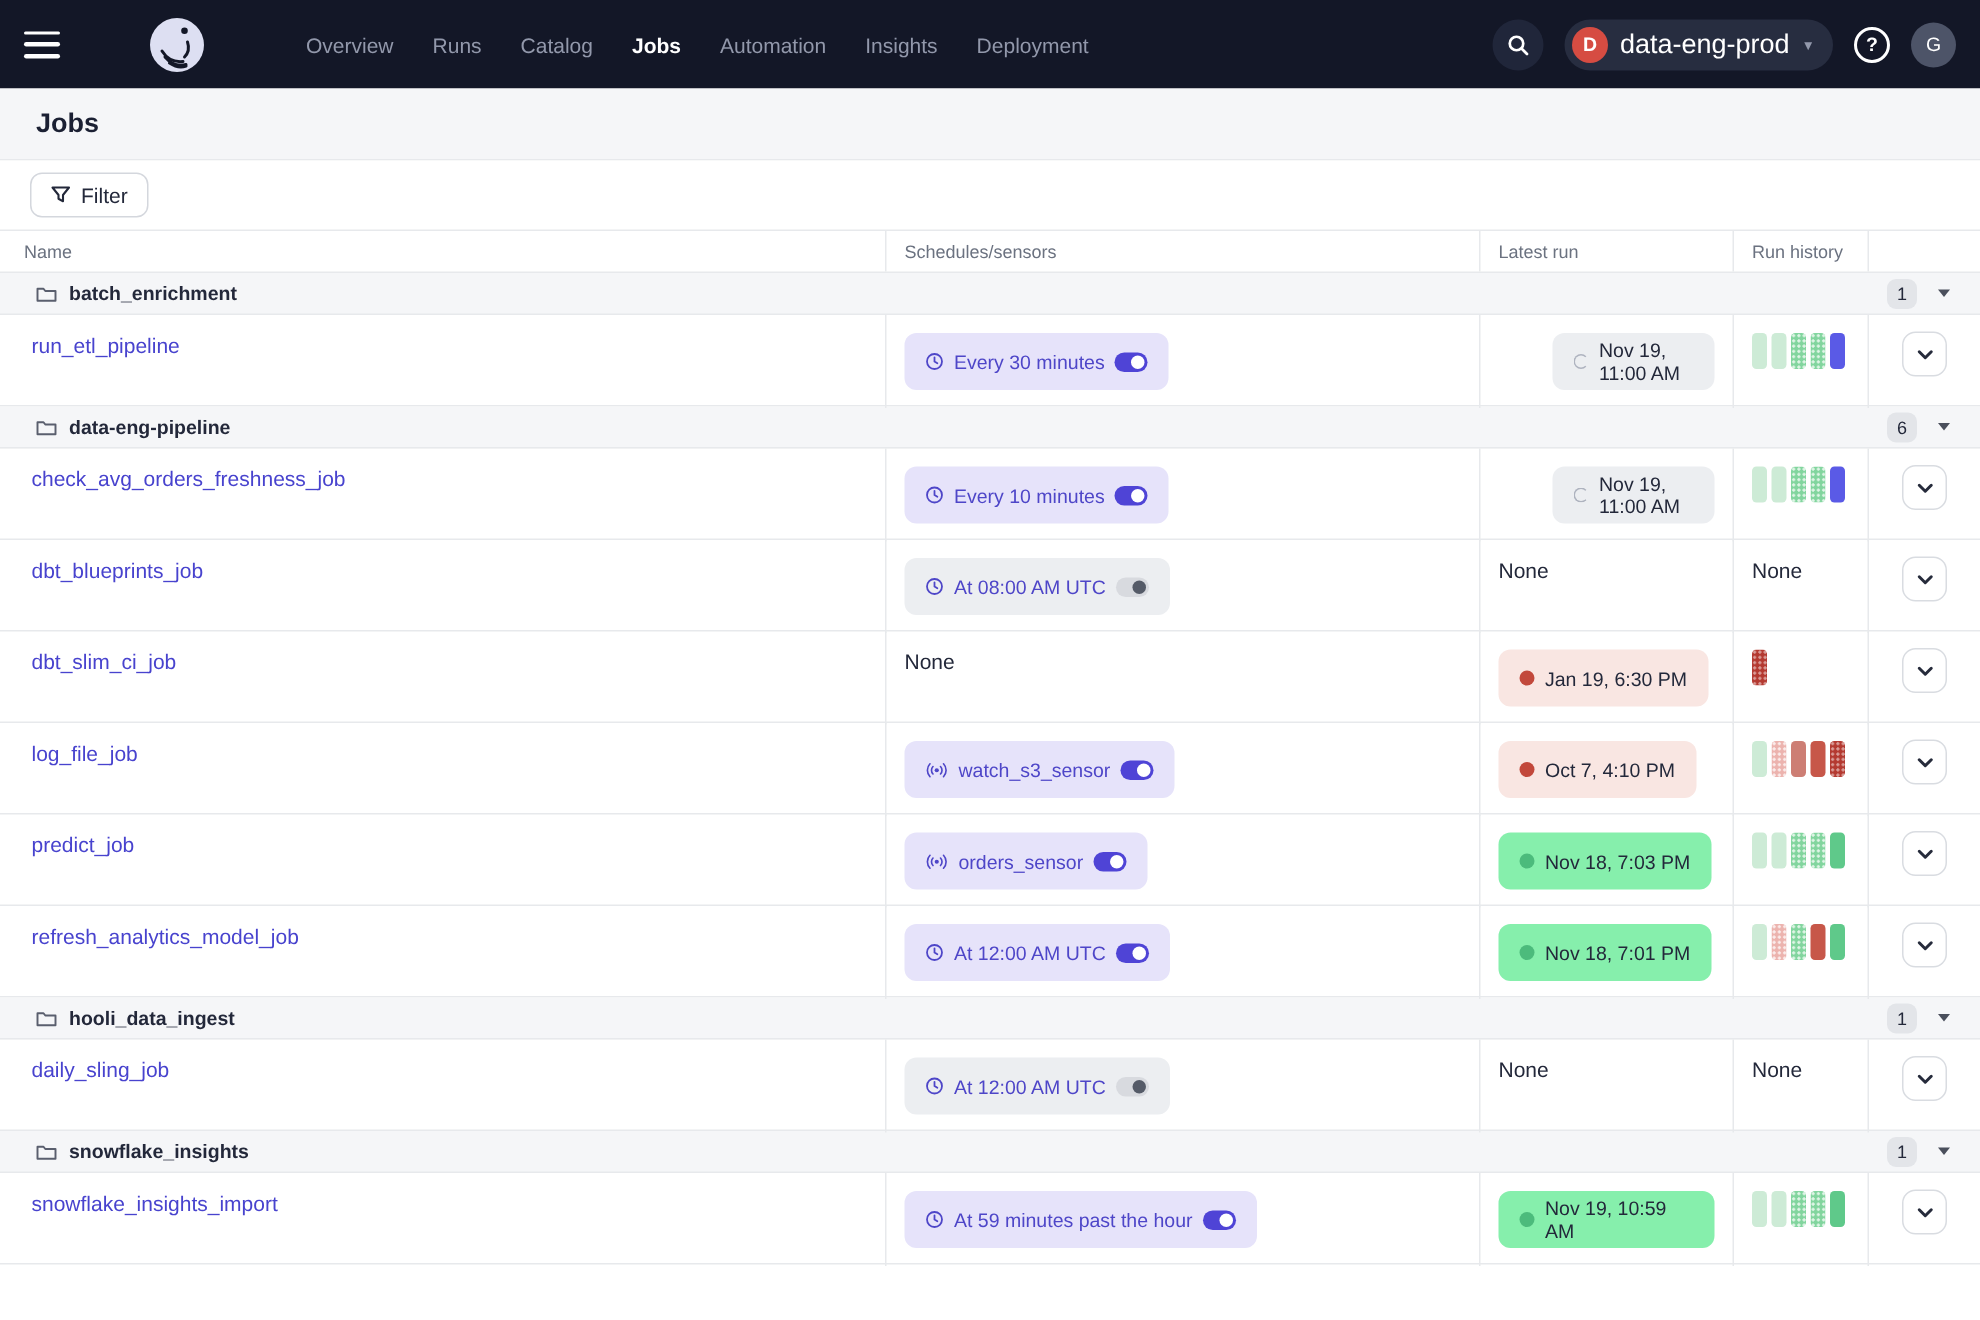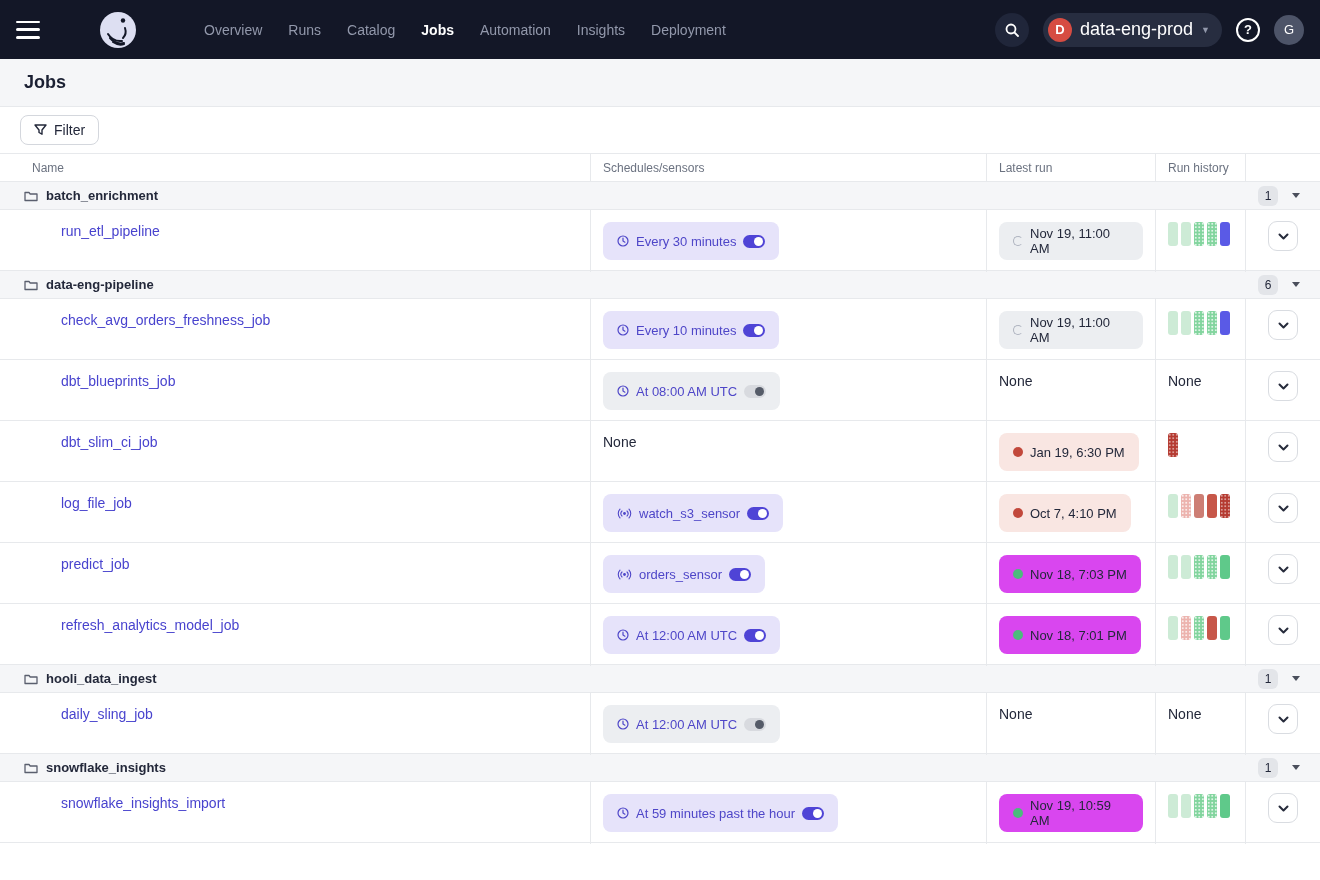--- a/index.html
+++ b/index.html
@@ -25,41 +25,41 @@
   
   .page-header { height:48px; background:#F5F6F8; border-bottom:1px solid #E7E9EC; display:flex; align-items:center; padding:0 24px; }
   .page-title { font-size:18px; font-weight:600; color:#1B2033; }
   .filter-bar { height:47px; background:#fff; display:flex; align-items:center; padding:0 20px; border-bottom:1px solid #E7E9EC; }
   .filter-btn { display:flex; align-items:center; gap:7px; background:#fff; border:1px solid #D4D7DD; border-radius:8px; padding:6px 13px; font-size:14px; color:#23283A; cursor:pointer; font-family:inherit; }
 
   
   .grid-row { display:grid; grid-template-columns:590px 396px 169px 90px 75px; }
   .table-header { height:28px; border-bottom:1px solid #E7E9EC; }
   .th { font-size:12px; color:#6B7280; display:flex; align-items:center; padding:0 12px; }
-  .th:first-child { padding-left:32px; }
+  .th:first-child { padding-left:16px; }
   .th + .th, .cell + .cell { border-left:1px solid #E7E9EC; }
 
   .group-row { height:28px; background:#F5F6F8; border-bottom:1px solid #E7E9EC; display:flex; align-items:center; justify-content:space-between; padding:0 20px 0 24px; cursor:pointer; }
   .group-left { display:flex; align-items:center; gap:8px; }
   .group-name { font-size:13px; font-weight:bold; color:#23283A; }
   .group-right { display:flex; align-items:center; gap:14px; }
   .count-badge { min-width:20px; height:20px; background:#E3E5E9; border-radius:6px; font-size:12px; color:#23283A; display:flex; align-items:center; justify-content:center; padding:0 5px; }
   .caret-down { width:0; height:0; border-left:4.5px solid transparent; border-right:4.5px solid transparent; border-top:5.5px solid #4A4F5C; }
 
   .job-row { height:61px; border-bottom:1px solid #E7E9EC; }
   .cell { padding:12px; }
-  .cell.name { padding-left:21px;margin-left:40px; }
+  .cell.name { padding-left:21px; }
   .job-link { font-size:14px; color:#4843CE; cursor:pointer; text-decoration:none; display:inline-block; }
   .none-text { font-size:14px; color:#23283A; }
 
   .pill { display:inline-flex; align-items:center; gap:7px; height:38px; border-radius:8px; padding:0 14px; font-size:13px; cursor:pointer; }
   .pill.purple { background:#E6E3FA; color:#4E46C8; }
   .pill.gray   { background:#ECEEF1; color:#4E46C8; }
-  .pill.run-gray  { background:#ECEEF1; color:#23283A; }
-  .pill.run-green { background:#d946ef; color:#23283A; }
+  .pill.run-gray  { background:#ECEEF1; color:#23283A;margin-left:36px; }
+  .pill.run-green { background:#86efac; color:#23283A; }
   .pill.run-red   { background:#F9E6E2; color:#23283A; }
 
   .toggle { width:22px; height:13px; border-radius:7px; position:relative; cursor:pointer; flex:0 0 auto; }
   .toggle.on  { background:#4F44D6; }
   .toggle.on::after  { content:""; position:absolute; right:2px; top:2px; width:9px; height:9px; border-radius:50%; background:#fff; }
   .toggle.off { background:#D8DADF; }
   .toggle.off::after { content:""; position:absolute; right:2px; top:2px; width:9px; height:9px; border-radius:50%; background:#555B68; }
 
   .status-dot { width:10px; height:10px; border-radius:50%; flex:0 0 auto; }
   .status-dot.success { background:#4CBB7C; }

